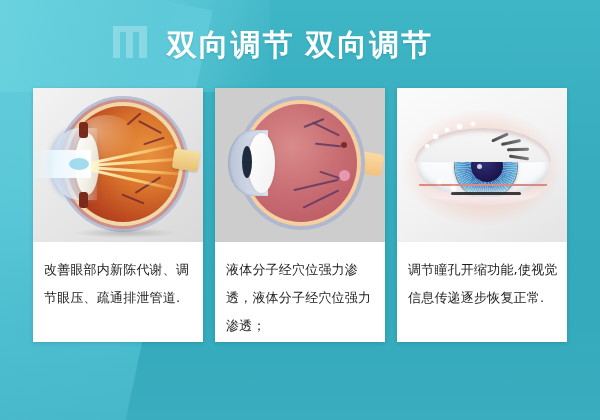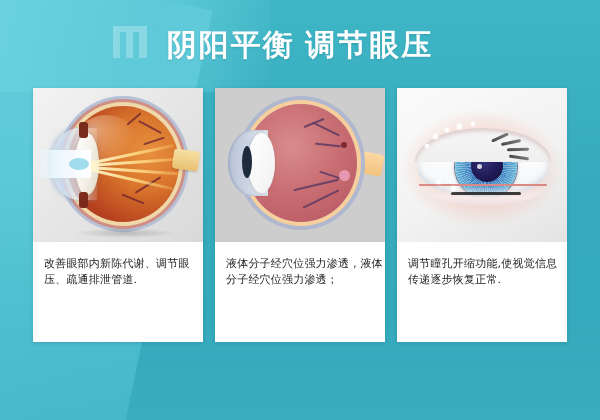--- a/index.html
+++ b/index.html
@@ -75,22 +75,22 @@
   .card-media{
     position:relative;
     width:170px;height:154px;
     overflow:hidden;
     flex:0 0 154px;
   }
   .card-caption{
     flex:1 1 auto;
     padding:14px 2px 8px 11px;
     color:#1d1d1d;
-    font-size:11px;
-    line-height:16px;
+    font-size:13px;
+    line-height:28px;
     letter-spacing:.2px;
     font-family:"DejaVu Sans","Liberation Sans",sans-serif;
   }
   
   .media-a{background:linear-gradient(135deg,#f3f3f3 0%,#e7e7e7 45%,#d9d9d9 100%);}
   .media-a .globe{
     position:absolute;left:34px;top:18px;width:112px;height:116px;
     border-radius:50%;
     background:
       radial-gradient(circle at 72% 40%, #e8913f 0%, #d9752c 34%, #b8431f 70%, #8d2a18 100%);
@@ -287,21 +287,21 @@
   <div class="bg-diag"></div>
   <div class="bg-soft-bottom"></div>
 
   <div class="header">
     <div class="deco-mark">
       <span class="b-t"></span>
         <span class="b-l"></span>
         <span class="b-m"></span>
         <span class="b-r"></span>
     </div>
-    <div class="title">阴阳平衡  调节眼压</div>
+    <div class="title">双向调节  双向调节</div>
   </div>
 
   <div class="cards">
 
     <div class="card">
       <div class="card-media media-a">
         <div class="globe"></div>
         <div class="cornea"></div>
         <div class="lens"></div>
         <div class="iris-t"></div>

